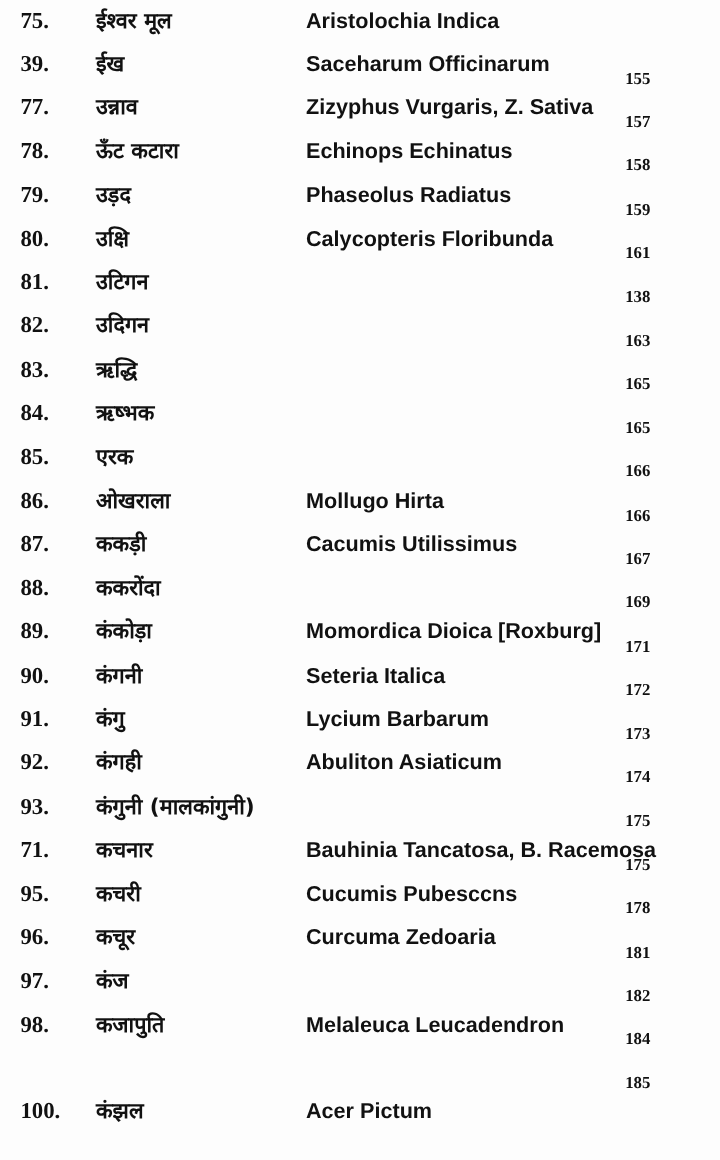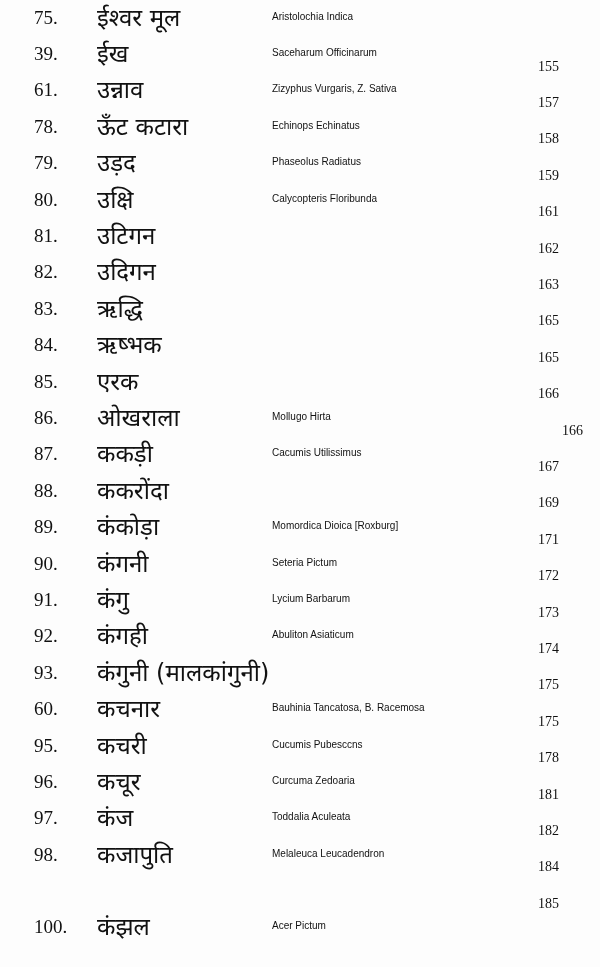--- a/index.html
+++ b/index.html
@@ -17,47 +17,48 @@
     .page {
       position: absolute;
       left: 0;
       top: 0;
       width: 600px;
       height: 967px;
       background: #fdfdfd;
     }
     .row {
       position: absolute;
-      left: 17px;
+      left: 0;
       width: 564px;
       height: 36px;
+      font-weight: bold;
     }
     .num {
       position: absolute;
       left: 17px;
       top: 0;
       font-family: "Liberation Serif", "DejaVu Serif", serif;
       font-size: 19px;
       line-height: 36px;
     }
     .hindi {
       position: absolute;
       left: 80px;
       top: 0;
       font-family: "DejaVu Sans", sans-serif;
-      font-size: 24px;
+      font-size: 18px;
       line-height: 36px;
       white-space: nowrap;
     }
     .latin {
       position: absolute;
       left: 255px;
       top: 0;
       font-family: "Liberation Sans", "DejaVu Sans", sans-serif;
-      font-size: 10px;
+      font-size: 18px;
       line-height: 34px;
       white-space: nowrap;
     }
     .page-no {
       position: absolute;
       right: 22px;
       top: 2px;
       font-family: "Liberation Serif", "DejaVu Serif", serif;
       font-size: 14px;
       line-height: 36px;
@@ -75,42 +76,42 @@
     <span class="latin">Aristolochia Indica</span>
     <span class="page-no">155</span>
   </div>
   <div class="row" style="top:36px;">
     <span class="num">39.</span>
     <span class="hindi">ईख</span>
     <span class="latin">Saceharum Officinarum</span>
     <span class="page-no">157</span>
   </div>
   <div class="row" style="top:72px;">
-    <span class="num">61.</span>
+    <span class="num">77.</span>
     <span class="hindi">उन्नाव</span>
     <span class="latin">Zizyphus Vurgaris, Z. Sativa</span>
     <span class="page-no">158</span>
   </div>
   <div class="row" style="top:109px;">
     <span class="num">78.</span>
     <span class="hindi">ऊँट कटारा</span>
     <span class="latin">Echinops Echinatus</span>
     <span class="page-no">159</span>
   </div>
   <div class="row" style="top:145px;">
     <span class="num">79.</span>
     <span class="hindi">उड़द</span>
     <span class="latin">Phaseolus Radiatus</span>
     <span class="page-no">161</span>
   </div>
   <div class="row" style="top:182px;">
     <span class="num">80.</span>
     <span class="hindi">उक्षि</span>
     <span class="latin">Calycopteris Floribunda</span>
-    <span class="page-no">162</span>
+    <span class="page-no">138</span>
   </div>
   <div class="row" style="top:218px;">
     <span class="num">81.</span>
     <span class="hindi">उटिगन</span>
     <span class="page-no">163</span>
   </div>
   <div class="row" style="top:254px;">
     <span class="num">82.</span>
     <span class="hindi">उदिगन</span>
     <span class="page-no">165</span>
@@ -120,21 +121,21 @@
     <span class="hindi">ऋद्धि</span>
     <span class="latin"></span>
     <span class="page-no">165</span>
   </div>
   <div class="row" style="top:327px;">
     <span class="num">84.</span>
     <span class="hindi">ऋष्भक</span>
     <span class="latin"></span>
     <span class="page-no">166</span>
   </div>
-  <div class="row" style="top:364px;padding-left:24px;">
+  <div class="row" style="top:364px;">
     <span class="num">85.</span>
     <span class="hindi">एरक</span>
     <span class="page-no">166</span>
   </div>
   <div class="row" style="top:400px;">
     <span class="num">86.</span>
     <span class="hindi">ओखराला</span>
     <span class="latin">Mollugo Hirta</span>
     <span class="page-no">167</span>
   </div>
@@ -151,62 +152,61 @@
   </div>
   <div class="row" style="top:509px;">
     <span class="num">89.</span>
     <span class="hindi">कंकोड़ा</span>
     <span class="latin">Momordica Dioica [Roxburg]</span>
     <span class="page-no">172</span>
   </div>
   <div class="row" style="top:546px;">
     <span class="num">90.</span>
     <span class="hindi">कंगनी</span>
-    <span class="latin">Seteria Pictum</span>
+    <span class="latin">Seteria Italica</span>
     <span class="page-no">173</span>
   </div>
   <div class="row" style="top:582px;">
     <span class="num">91.</span>
     <span class="hindi">कंगु</span>
     <span class="latin">Lycium Barbarum</span>
     <span class="page-no">174</span>
   </div>
   <div class="row" style="top:618px;">
     <span class="num">92.</span>
     <span class="hindi">कंगही</span>
     <span class="latin">Abuliton Asiaticum</span>
     <span class="page-no">175</span>
   </div>
   <div class="row" style="top:655px;">
     <span class="num">93.</span>
     <span class="hindi">कंगुनी (मालकांगुनी)</span>
     <span class="page-no">175</span>
   </div>
   <div class="row" style="top:691px;">
-    <span class="num">60.</span>
+    <span class="num">71.</span>
     <span class="hindi">कचनार</span>
     <span class="latin">Bauhinia Tancatosa, B. Racemosa</span>
     <span class="page-no">178</span>
   </div>
   <div class="row" style="top:728px;">
     <span class="num">95.</span>
     <span class="hindi">कचरी</span>
     <span class="latin">Cucumis Pubesccns</span>
     <span class="page-no">181</span>
   </div>
   <div class="row" style="top:764px;">
     <span class="num">96.</span>
     <span class="hindi">कचूर</span>
     <span class="latin">Curcuma Zedoaria</span>
     <span class="page-no">182</span>
   </div>
   <div class="row" style="top:800px;">
     <span class="num">97.</span>
     <span class="hindi">कंज</span>
-    <span class="latin">Toddalia Aculeata</span>
     <span class="page-no">184</span>
   </div>
   <div class="row" style="top:837px;">
     <span class="num">98.</span>
     <span class="hindi">कजापुति</span>
     <span class="latin">Melaleuca Leucadendron</span>
     <span class="page-no">185</span>
   </div>
   <div class="row" style="top:909px;">
     <span class="num">100.</span>

